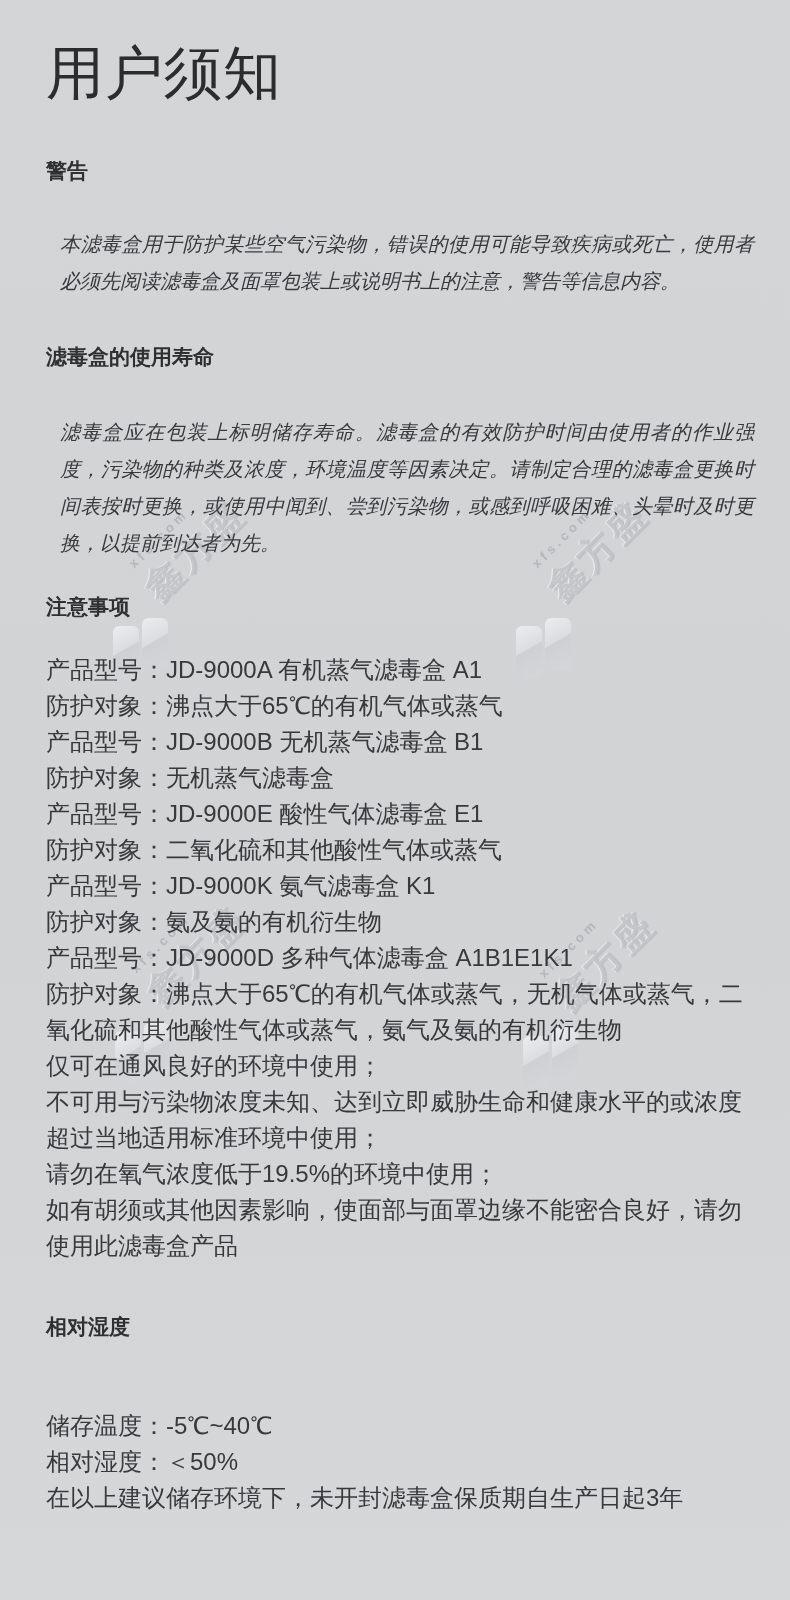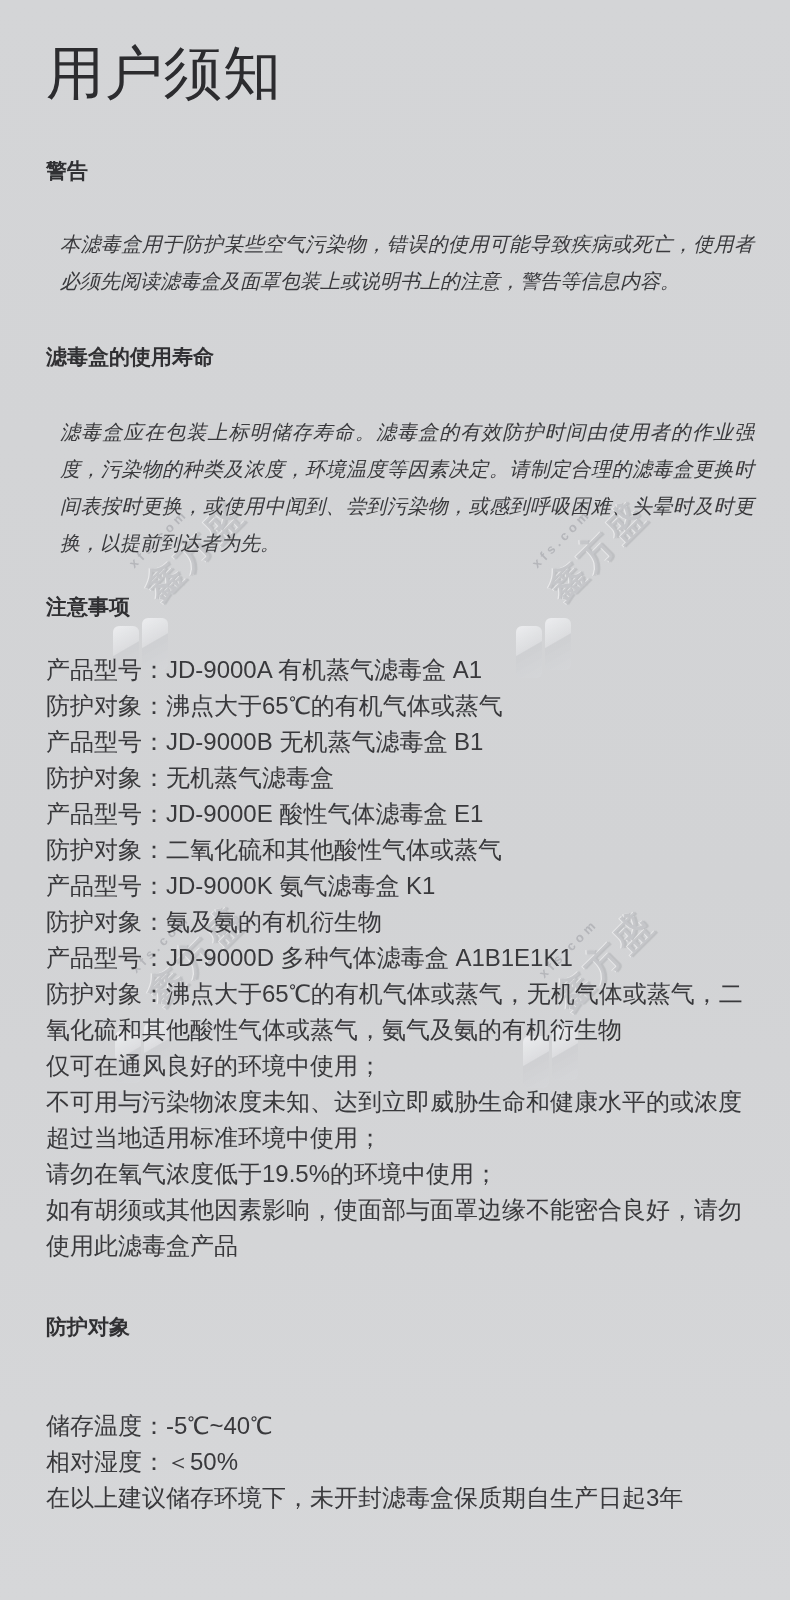--- a/index.html
+++ b/index.html
@@ -122,21 +122,21 @@
         <div class="list-item">产品型号：JD-9000K 氨气滤毒盒 K1</div>
         <div class="list-item">防护对象：氨及氨的有机衍生物</div>
         <div class="list-item">产品型号：JD-9000D 多种气体滤毒盒 A1B1E1K1</div>
         <div class="list-item">防护对象：沸点大于65℃的有机气体或蒸气，无机气体或蒸气，二氧化硫和其他酸性气体或蒸气，氨气及氨的有机衍生物</div>
         <div class="list-item">仅可在通风良好的环境中使用；</div>
         <div class="list-item">不可用与污染物浓度未知、达到立即威胁生命和健康水平的或浓度超过当地适用标准环境中使用；</div>
         <div class="list-item">请勿在氧气浓度低于19.5%的环境中使用；</div>
         <div class="list-item">如有胡须或其他因素影响，使面部与面罩边缘不能密合良好，请勿使用此滤毒盒产品</div>
       </div>
 
-    <h2 class="h2 h2-storage">防护对象</h2>
+    <h2 class="h2 h2-storage">相对湿度</h2>
     <div class="list list-storage">
         <div class="list-item">储存温度：-5℃~40℃</div>
         <div class="list-item">相对湿度：＜50%</div>
         <div class="list-item">在以上建议储存环境下，未开封滤毒盒保质期自生产日起3年</div>
       </div>
   </div>
 
 </div>
 
 </body></html>

